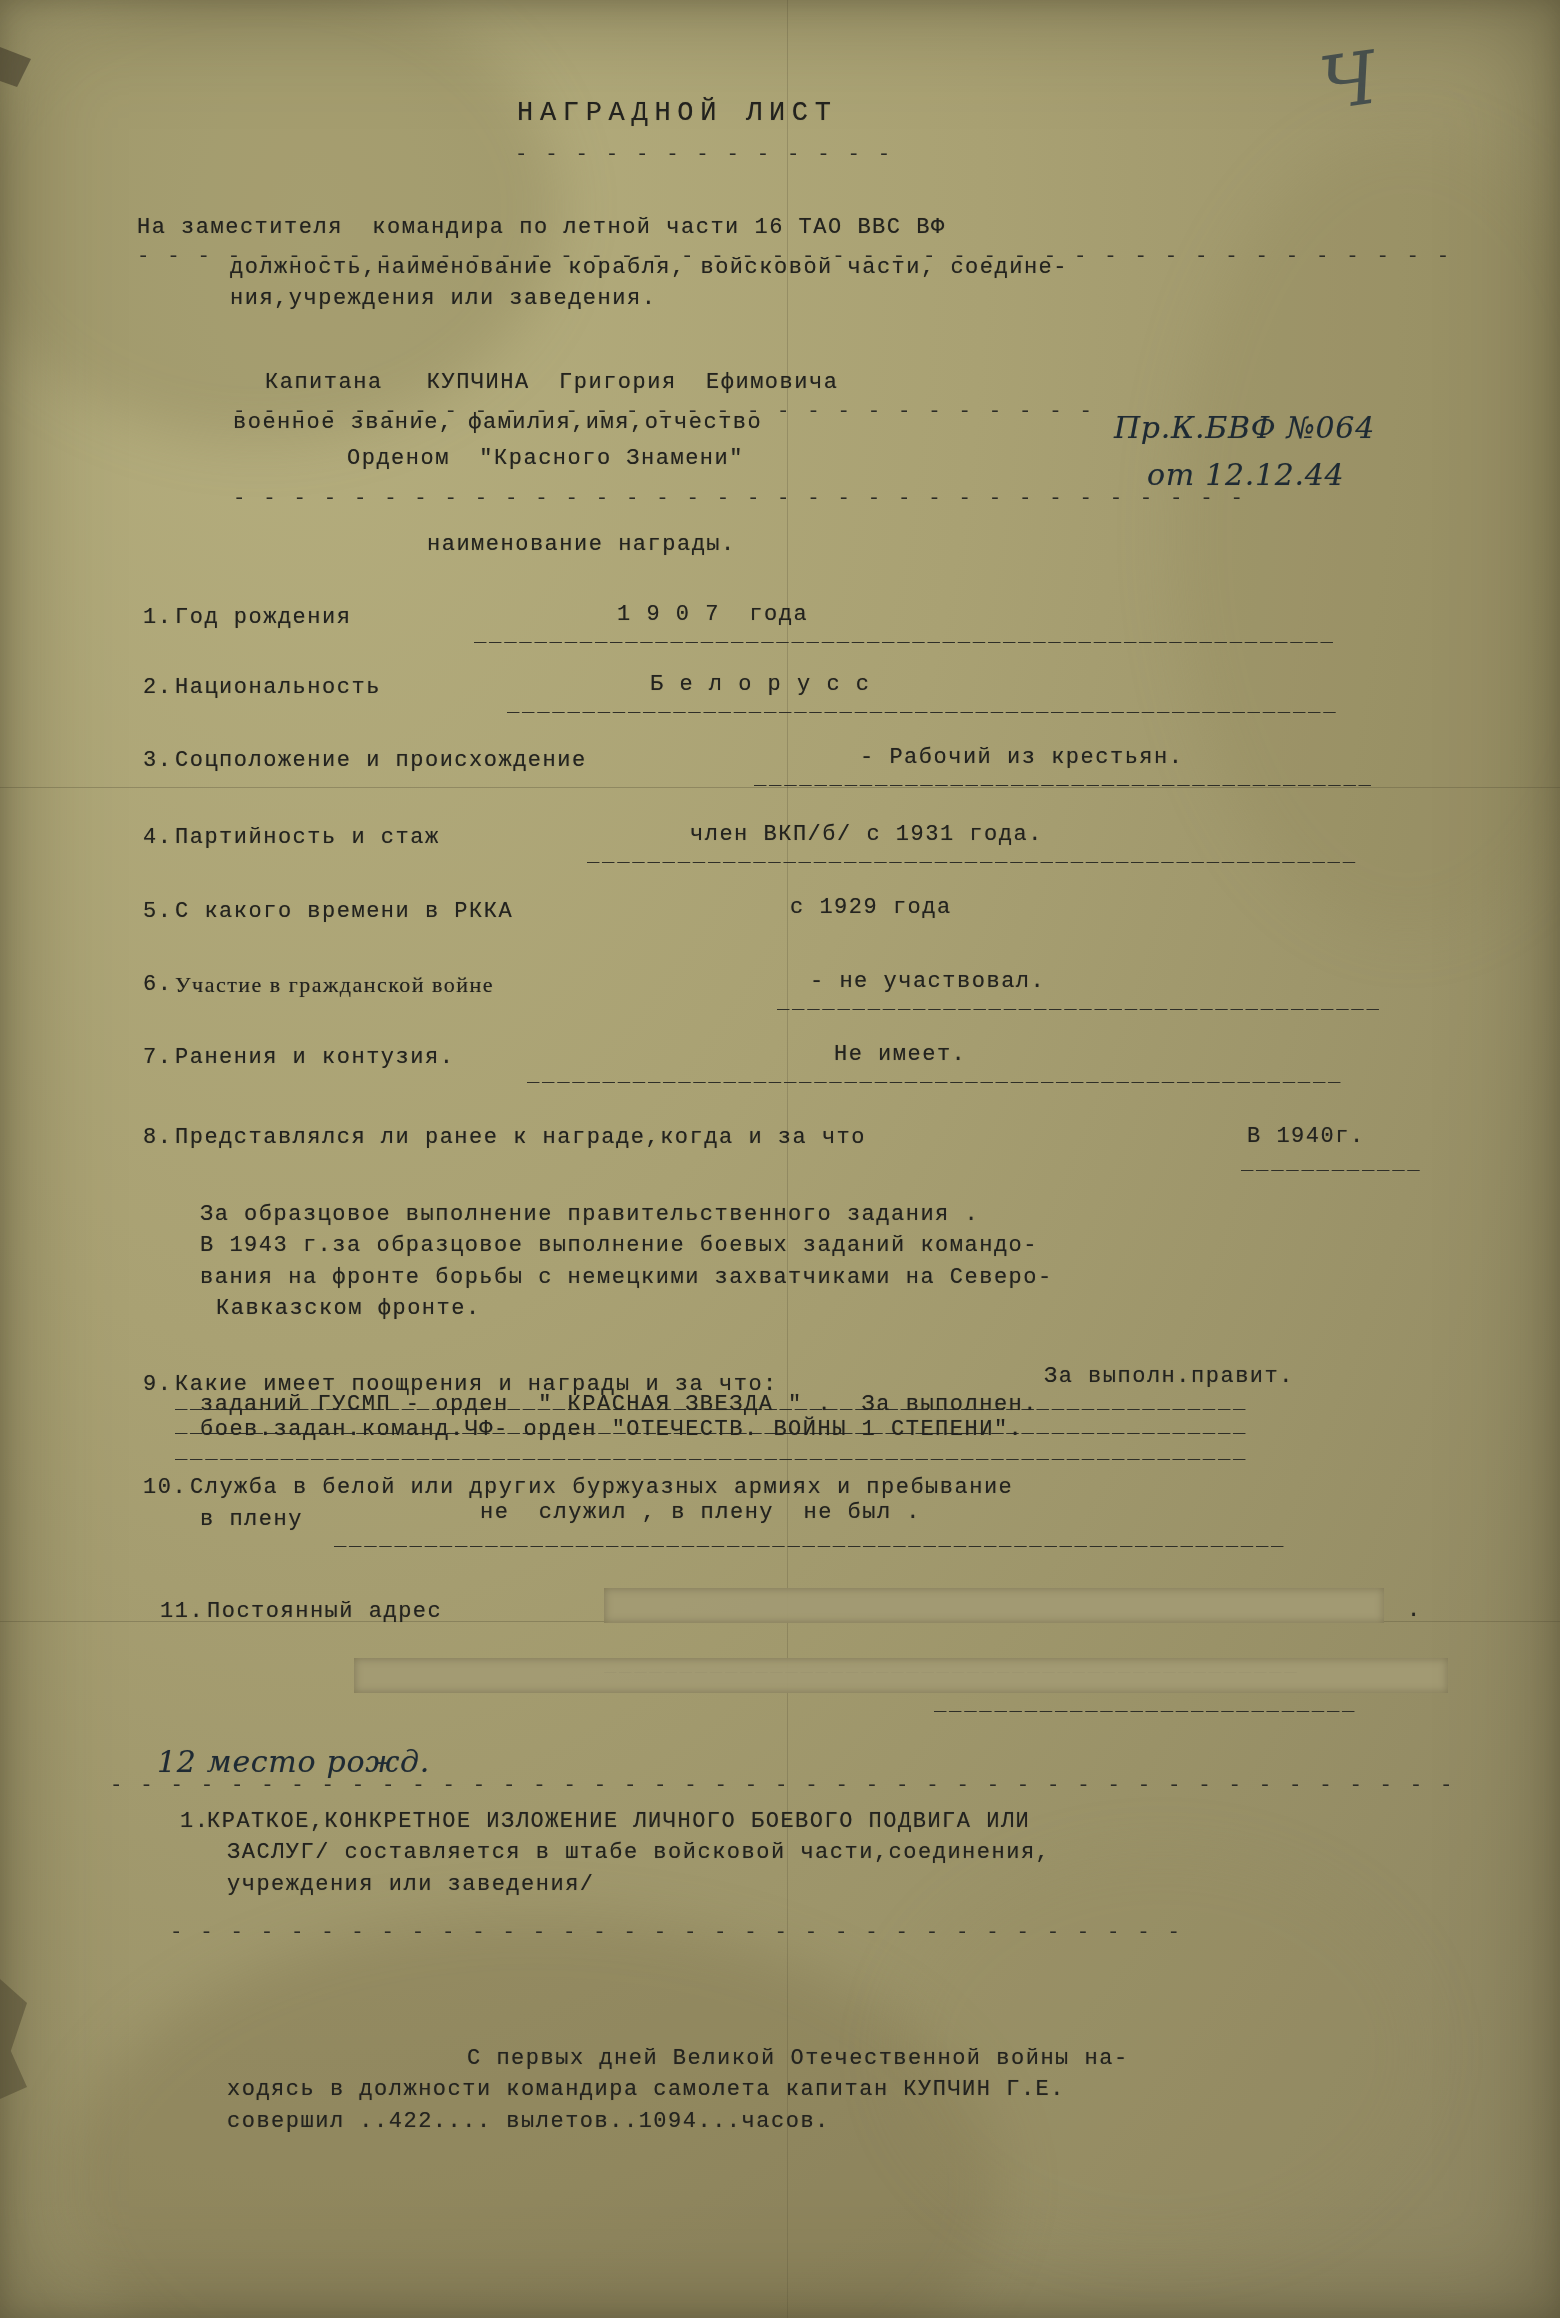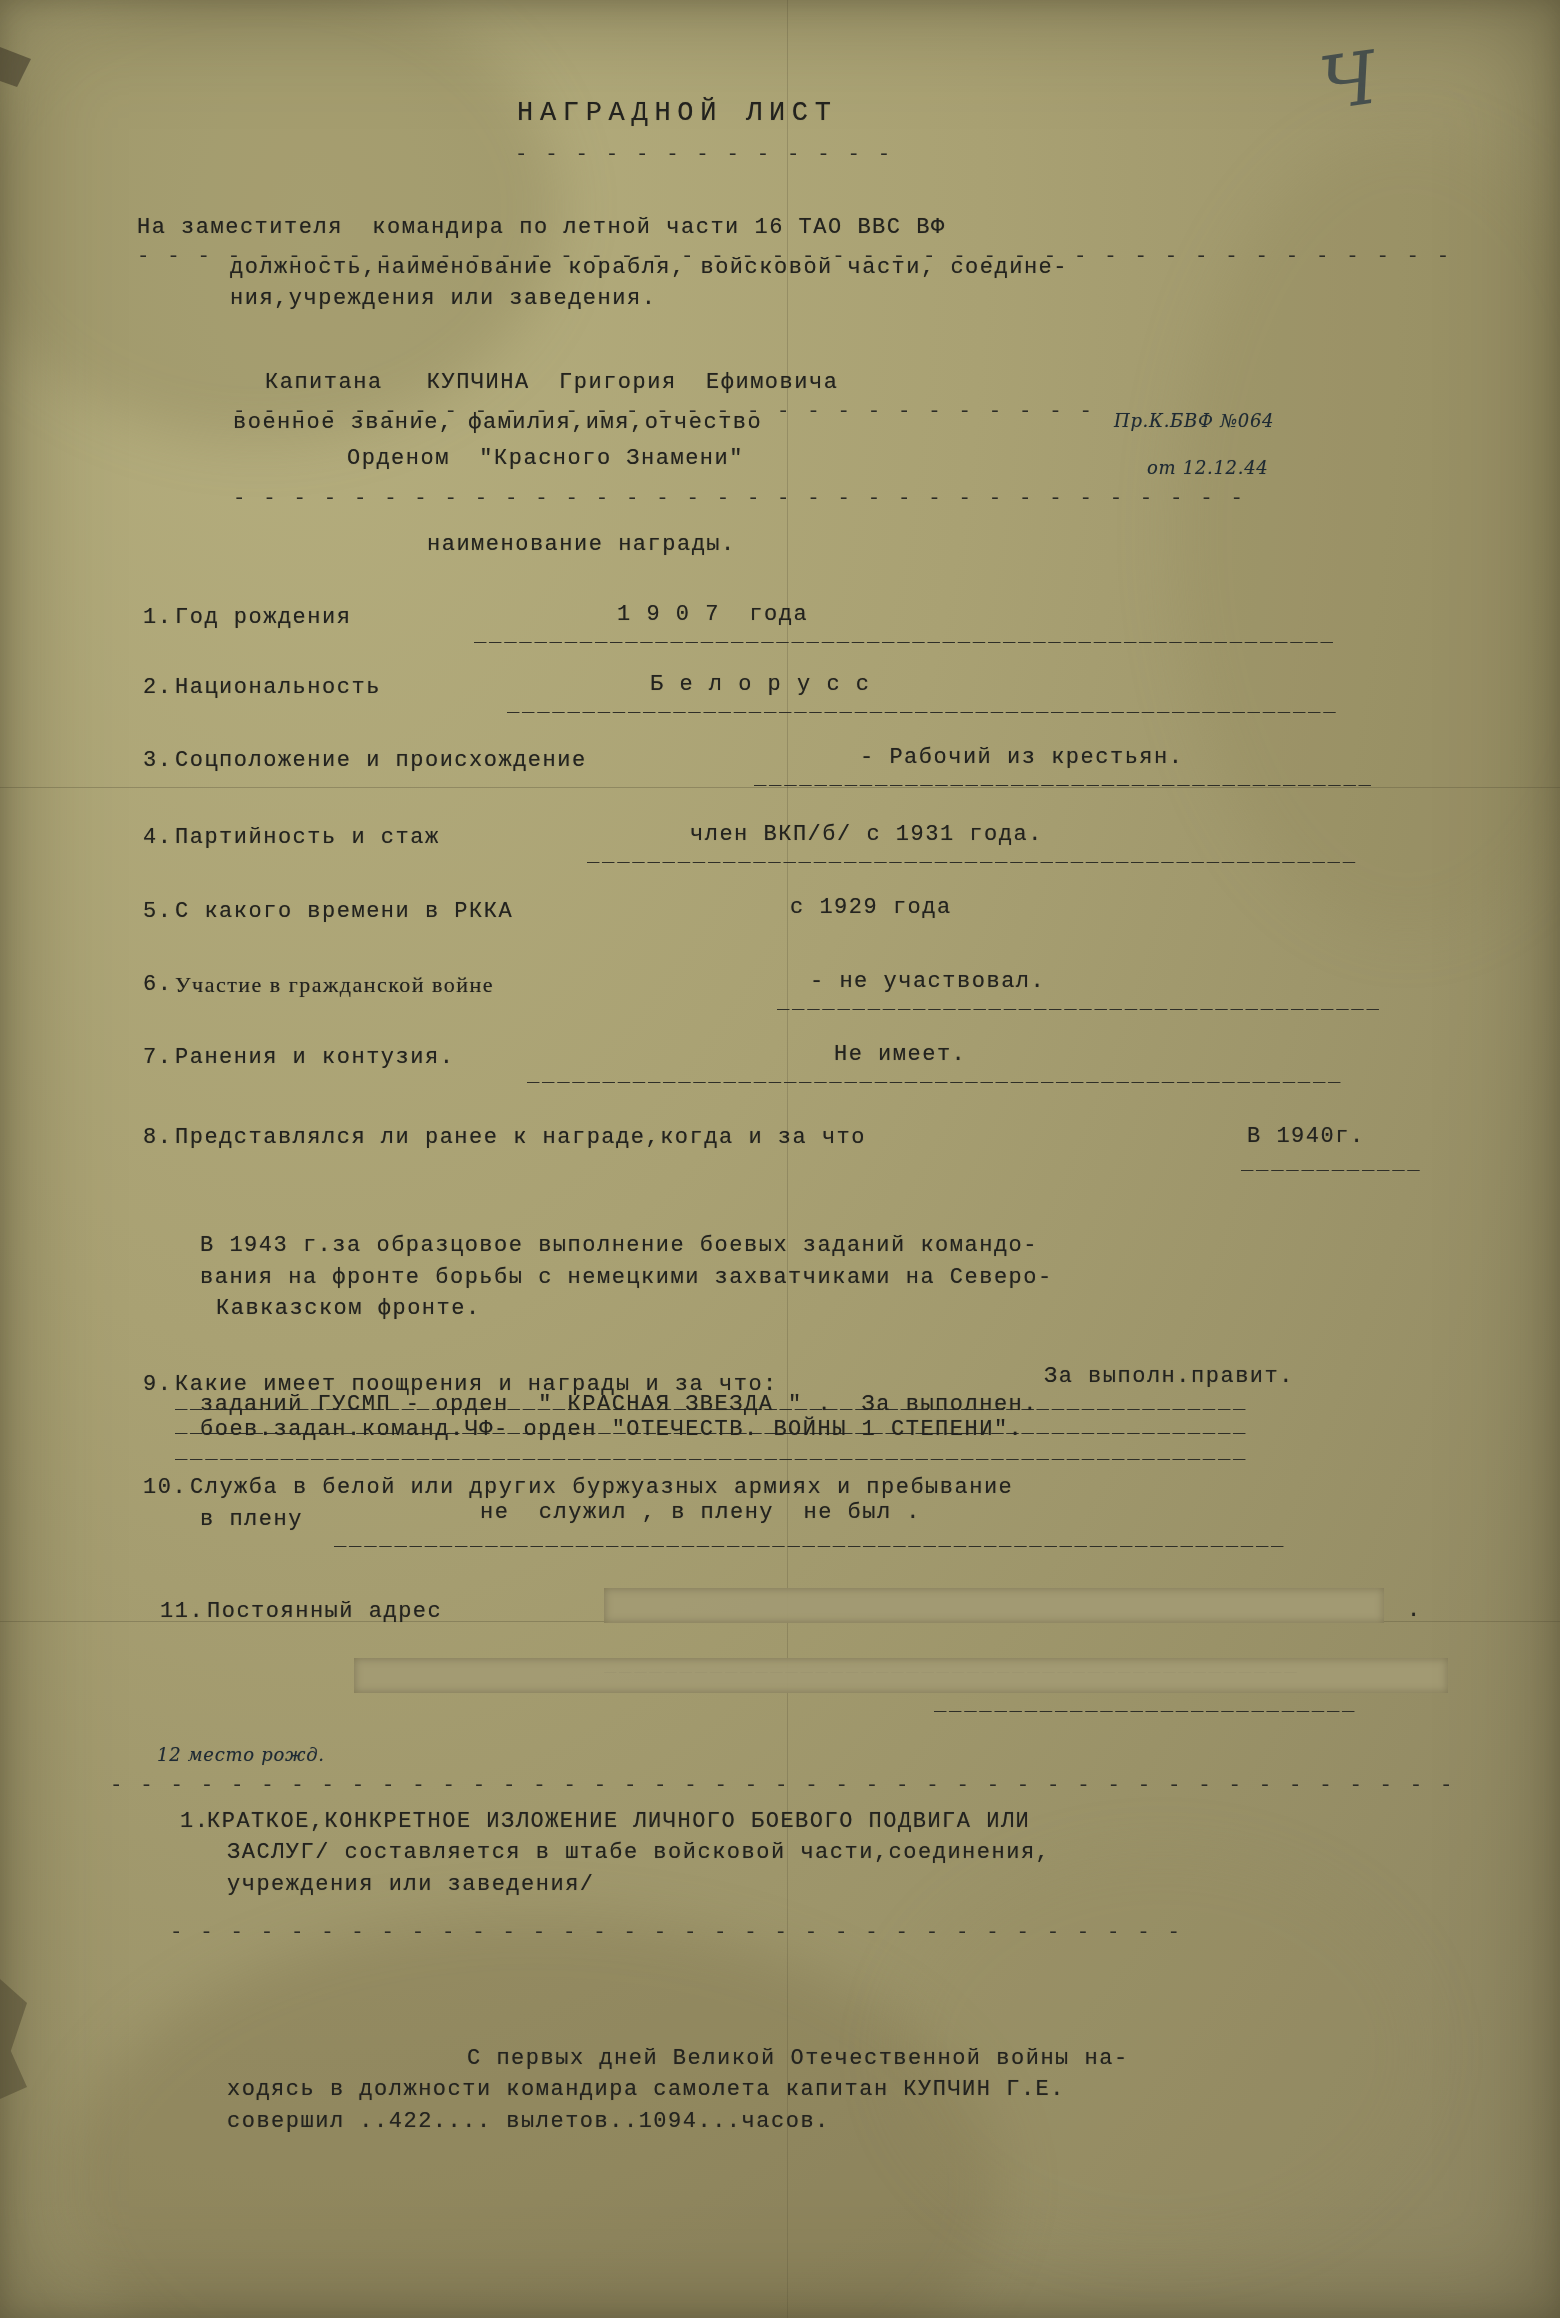--- a/index.html
+++ b/index.html
@@ -71,21 +71,21 @@
     font-size: 20.7px;
     letter-spacing: 2.7px;
     color: #2b2b26;
     overflow: hidden;
   }
   .hand {
     position: absolute;
     white-space: pre;
     font-family: "DejaVu Serif", serif;
     font-style: italic;
-    font-size: 18px;
+    font-size: 30px;
     color: #1e2a33;
     letter-spacing: 0.7px;
     text-shadow: 0 0 0.7px rgba(30,40,50,0.4);
   }
   .scribble {
     position: absolute;
     right: 113px; top: 33px;
     width: 127px; height: 100px;
     color: #2b3a46;
     font-family: "DejaVu Serif", serif;
@@ -180,20 +180,21 @@
     <div class="t" style="left:143px; top:1047px;"><span>7.</span></div>
     <div class="t" style="left:175px; top:1047px;">Ранения и контузия.</div>
     <div class="dashline" style="left:527px; top:1064px; width:941px;">______________________________________________________</div>
     <div class="t" style="left:834px; top:1044px;">Не имеет.</div>
 
     <div class="t" style="left:143px; top:1127px;"><span>8.</span></div>
     <div class="t" style="left:175px; top:1127px;">Представлялся ли ранее к награде,когда и за что</div>
     <div class="dashline" style="left:1241px; top:1144px; width:227px;margin-top:8px;">____________</div>
     <div class="t" style="left:1247px; top:1126px;">В 1940г.</div>
 
+    <div class="t" style="left:200px; top:1204px;">За образцовое выполнение правительственного задания .</div>
     <div class="t" style="left:200px; top:1235px;">В 1943 г.за образцовое выполнение боевых заданий командо-</div>
     <div class="t" style="left:200px; top:1267px;">вания на фронте борьбы с немецкими захватчиками на Северо-</div>
     <div class="t" style="left:200px; top:1298px;margin-left:16px;">Кавказском фронте.</div>
 
     <div class="t" style="left:143px; top:1374px;"><span>9.</span></div>
     <div class="t" style="left:175px; top:1374px;">Какие имеет поощрения и награды и за что:</div>
     <div class="t" style="left:1044px; top:1366px;">За выполн.правит.</div>
     <div class="dashline" style="left:175px; top:1391px; width:1294px;">_______________________________________________________________________</div>
     <div class="t" style="left:200px; top:1394px;">заданий ГУСМП - орден  " КРАСНАЯ ЗВЕЗДА " .  За выполнен.</div>
     <div class="dashline" style="left:175px; top:1415px; width:1294px;">_______________________________________________________________________</div>

